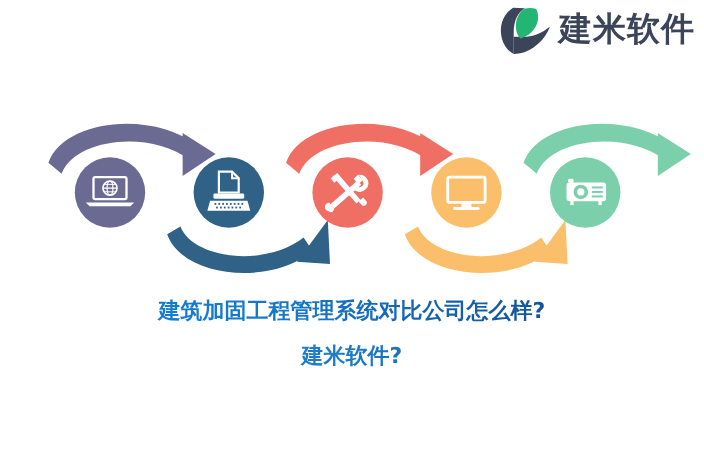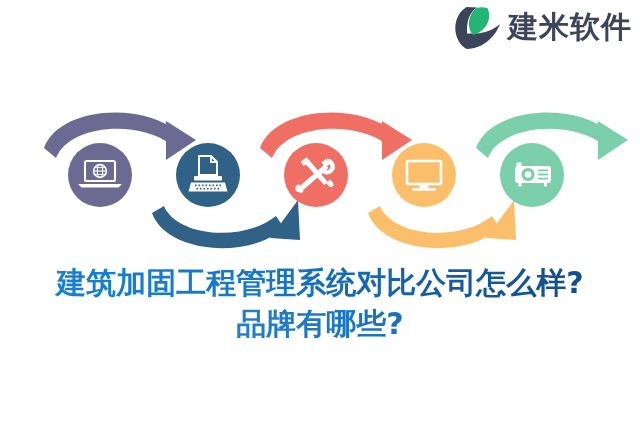--- a/index.html
+++ b/index.html
@@ -75,21 +75,21 @@
   .headline {
     position: absolute;
     left: 0;
     top: 262px;
     width: 640px;
     text-align: center;
   }
   .headline-line {
     display: block;
     font-family: "DejaVu Sans", "Liberation Sans", sans-serif;
-    font-size: 30px;
+    font-size: 20px;
     font-weight: 700;
     line-height: 41px;
     white-space: nowrap;
     background-image: linear-gradient(90deg, #1383d8 0%, #1577c7 42%, #15599e 72%, #114a7e 100%);
     -webkit-background-clip: text;
     background-clip: text;
     color: transparent;
     -webkit-text-fill-color: transparent;
   }
   .headline-line.line2 {
@@ -228,16 +228,16 @@
           <rect x="538" y="89.7" width="10" height="1.8" fill="#7ccfab"></rect>
           <rect x="516.5" y="74.6" width="5" height="3.6" rx="1"></rect>
         </g>
       </g>
 
     </svg>
   </div>
 
   <div class="headline">
     <span class="headline-line line1">建筑加固工程管理系统对比公司怎么样?</span>
-    <span class="headline-line line2">品牌有哪些?</span>
+    <span class="headline-line line2">建米软件?</span>
   </div>
 
 </div>
 
 </body></html>

